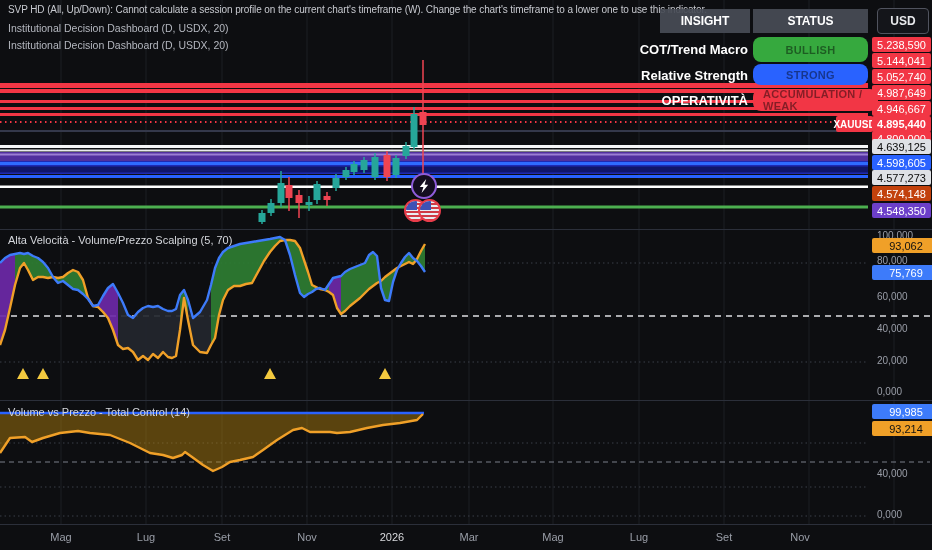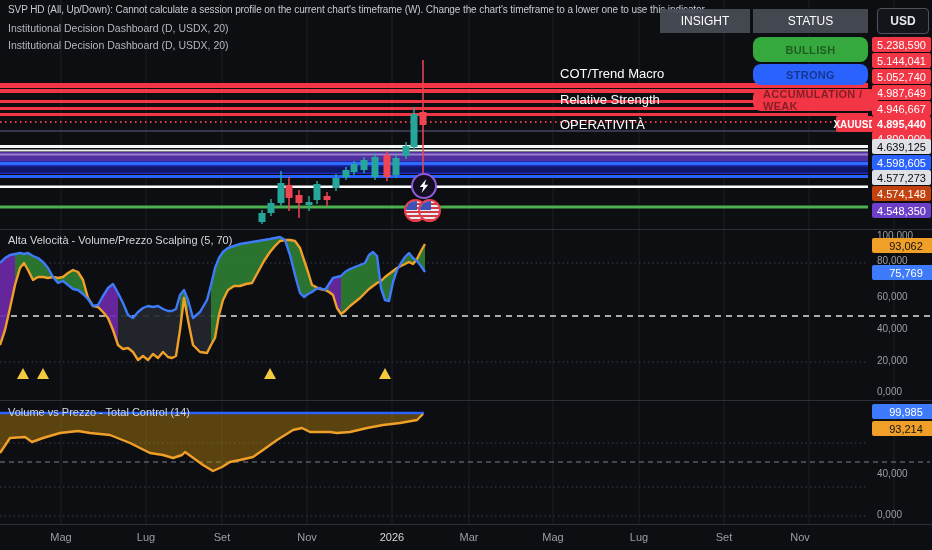--- a/index.html
+++ b/index.html
@@ -7,22 +7,22 @@
         font-family:"Liberation Sans",sans-serif;}
   svg.layer{position:absolute;left:0;top:0;}
   .txt{position:absolute;white-space:nowrap;}
   .msg1{left:8px;top:4px;font-size:10px;color:#c7c9cf;letter-spacing:-0.1px;}
   .msg2{left:8px;top:22px;font-size:10.5px;color:#b4b7bf;}
   .msg3{left:8px;top:39px;font-size:10.5px;color:#b4b7bf;}
   .pane-title{font-size:11px;color:#d5d7dc;z-index:5;}
   
   .tbl{position:absolute;z-index:6;}
   .tbl-head{position:absolute;height:24px;background:rgba(72,76,86,0.92);color:#fff;
-            font-size:12px;font-weight:normal;display:flex;align-items:center;justify-content:center;}
-  .tbl-label{position:absolute;color:#fff;font-size:13px;font-weight:normal;margin-top:24px;}
+            font-size:12px;font-weight:bold;display:flex;align-items:center;justify-content:center;}
+  .tbl-label{position:absolute;color:#fff;font-size:13px;font-weight:bold;text-align:right;}
   .chip{position:absolute;font-size:11px;font-weight:bold;display:flex;align-items:center;
         justify-content:center;color:rgba(0,0,0,0.45);letter-spacing:0.3px;border-radius:8px;}
   .usd-btn{position:absolute;left:877px;top:8px;width:50px;height:24px;background:#14151a;
            border:1.5px solid #50535e;border-radius:4px;color:#e8e9ec;font-size:12px;font-weight:bold;
            display:flex;align-items:center;justify-content:center;z-index:6;}
   
   .plabel{position:absolute;left:872px;width:59px;height:15px;font-size:11px;border-radius:2px;
           display:flex;align-items:center;justify-content:center;z-index:4;}
   .axis-gray{position:absolute;left:877px;font-size:10px;color:#9a9ea8;z-index:3;}
   .badge{position:absolute;left:872px;width:68px;height:15px;font-size:11px;border-radius:2px;

